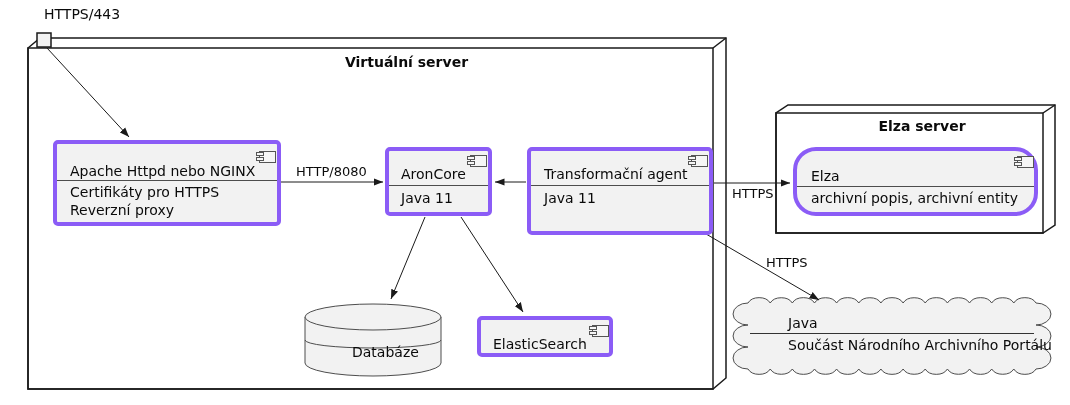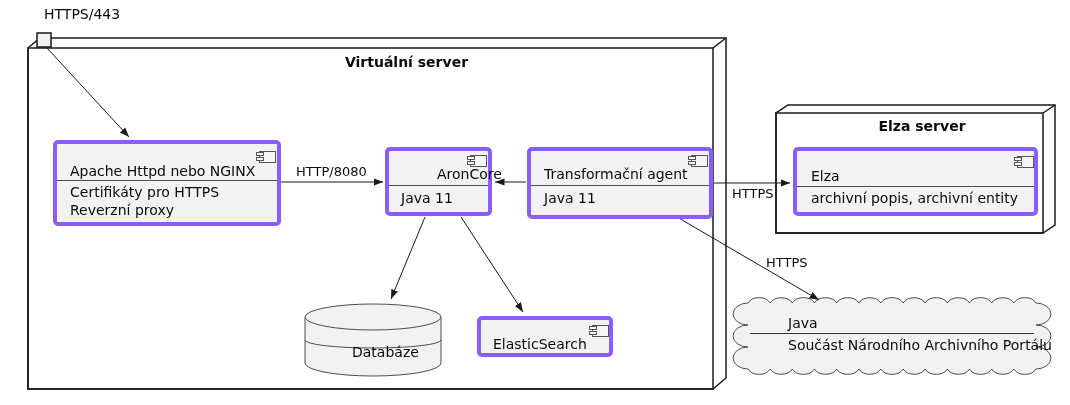--- a/index.html
+++ b/index.html
@@ -88,33 +88,33 @@
   <div class="comp" style="left:53px;top:140px;width:228px;height:86px;">
     <span class="cicon" style="left:202px;top:7px;"></span>
     <div class="ctext" style="left:13px;top:19px;">Apache Httpd nebo NGINX</div>
     <div class="sep" style="top:36px;"></div>
     <div class="ctext" style="left:13px;top:58px;">Reverzní proxy</div>
     <div class="ctext" style="left:13px;top:40px;">Certifikáty pro HTTPS</div>
   </div>
 
   <div class="comp" style="left:385px;top:147px;width:107px;height:69px;">
     <span class="cicon" style="left:81px;top:4px;"></span>
-    <div class="ctext" style="left:12px;top:15px;margin-left:36px;">AronCore</div>
+    <div class="ctext" style="left:12px;top:15px;">AronCore</div>
     <div class="sep" style="top:34px;"></div>
     <div class="ctext" style="left:12px;top:39px;">Java 11</div>
   </div>
 
-  <div class="comp" style="left:527px;top:147px;width:186px;height:72px;">
+  <div class="comp" style="left:527px;top:147px;width:186px;height:88px;">
     <span class="cicon" style="left:160px;top:4px;"></span>
     <div class="ctext" style="left:13px;top:15px;">Transformační agent</div>
     <div class="sep" style="top:34px;"></div>
     <div class="ctext" style="left:13px;top:39px;">Java 11</div>
   </div>
 
-  <div class="comp" style="left:793px;top:147px;width:245px;height:69px;">
+  <div class="comp" style="left:793px;top:147px;width:245px;height:69px;border-radius:23px;">
     <span class="cicon" style="left:220px;top:5px;"></span>
     <div class="ctext" style="left:14px;top:17px;">Elza</div>
     <div class="sep" style="top:35px;"></div>
     <div class="ctext" style="left:14px;top:39px;">archivní popis, archivní entity</div>
   </div>
 
   <div class="comp" style="left:477px;top:316px;width:136px;height:41px;">
     <span class="cicon" style="left:111px;top:5px;"></span>
     <div class="ctext" style="left:12px;top:16px;">ElasticSearch</div>
   </div>

